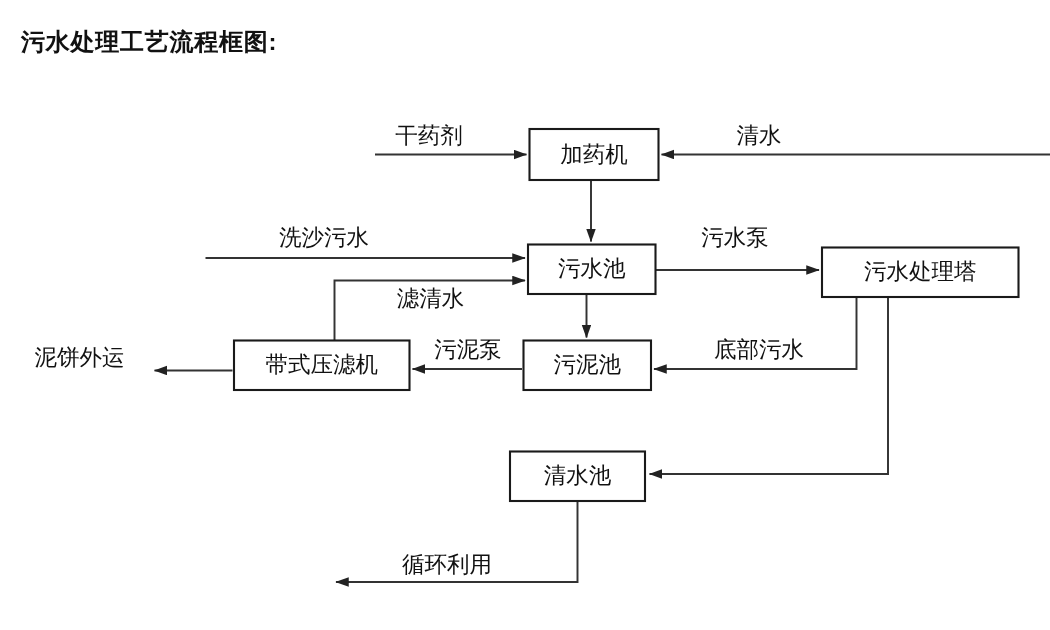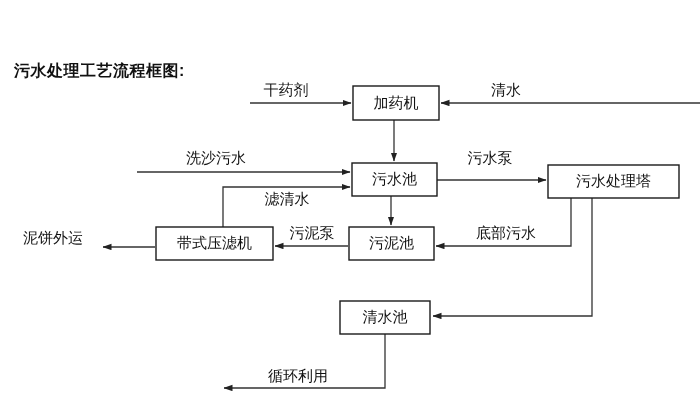--- a/index.html
+++ b/index.html
@@ -16,21 +16,20 @@
   }
   #page-title {
     position: absolute;
     left: 14px;
     top: 18px;
     font-size: 16px;
     font-weight: bold;
     color: #111111;
     letter-spacing: 0.5px;
     white-space: nowrap;
-    margin-top: 43px;
   }
   #flow-canvas {
     position: absolute;
     left: 0;
     top: 0;
     width: 700px;
     height: 420px;
   }
   .node-box {
     fill: #ffffff;

